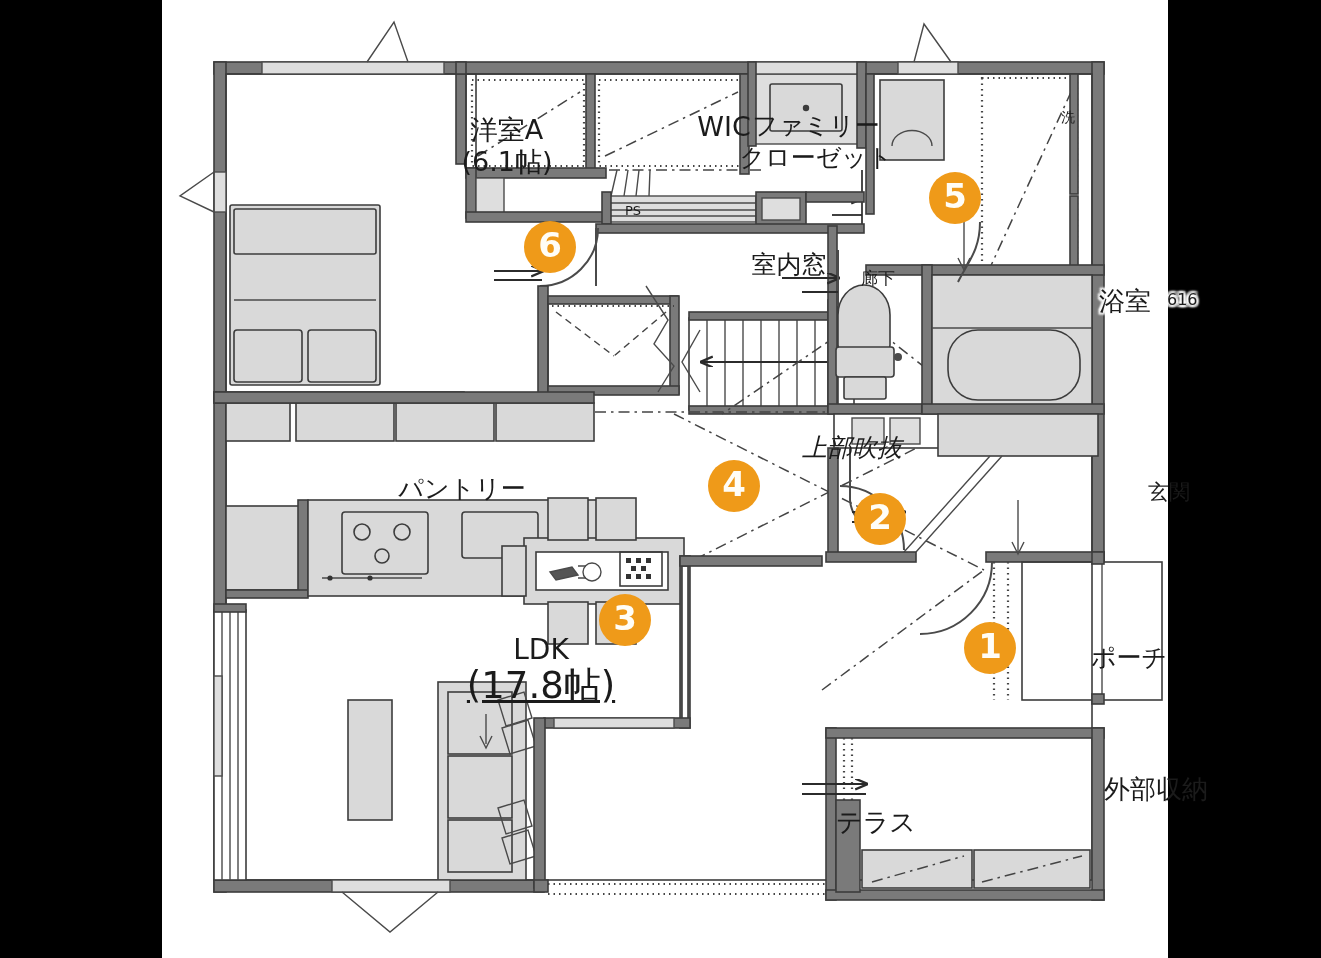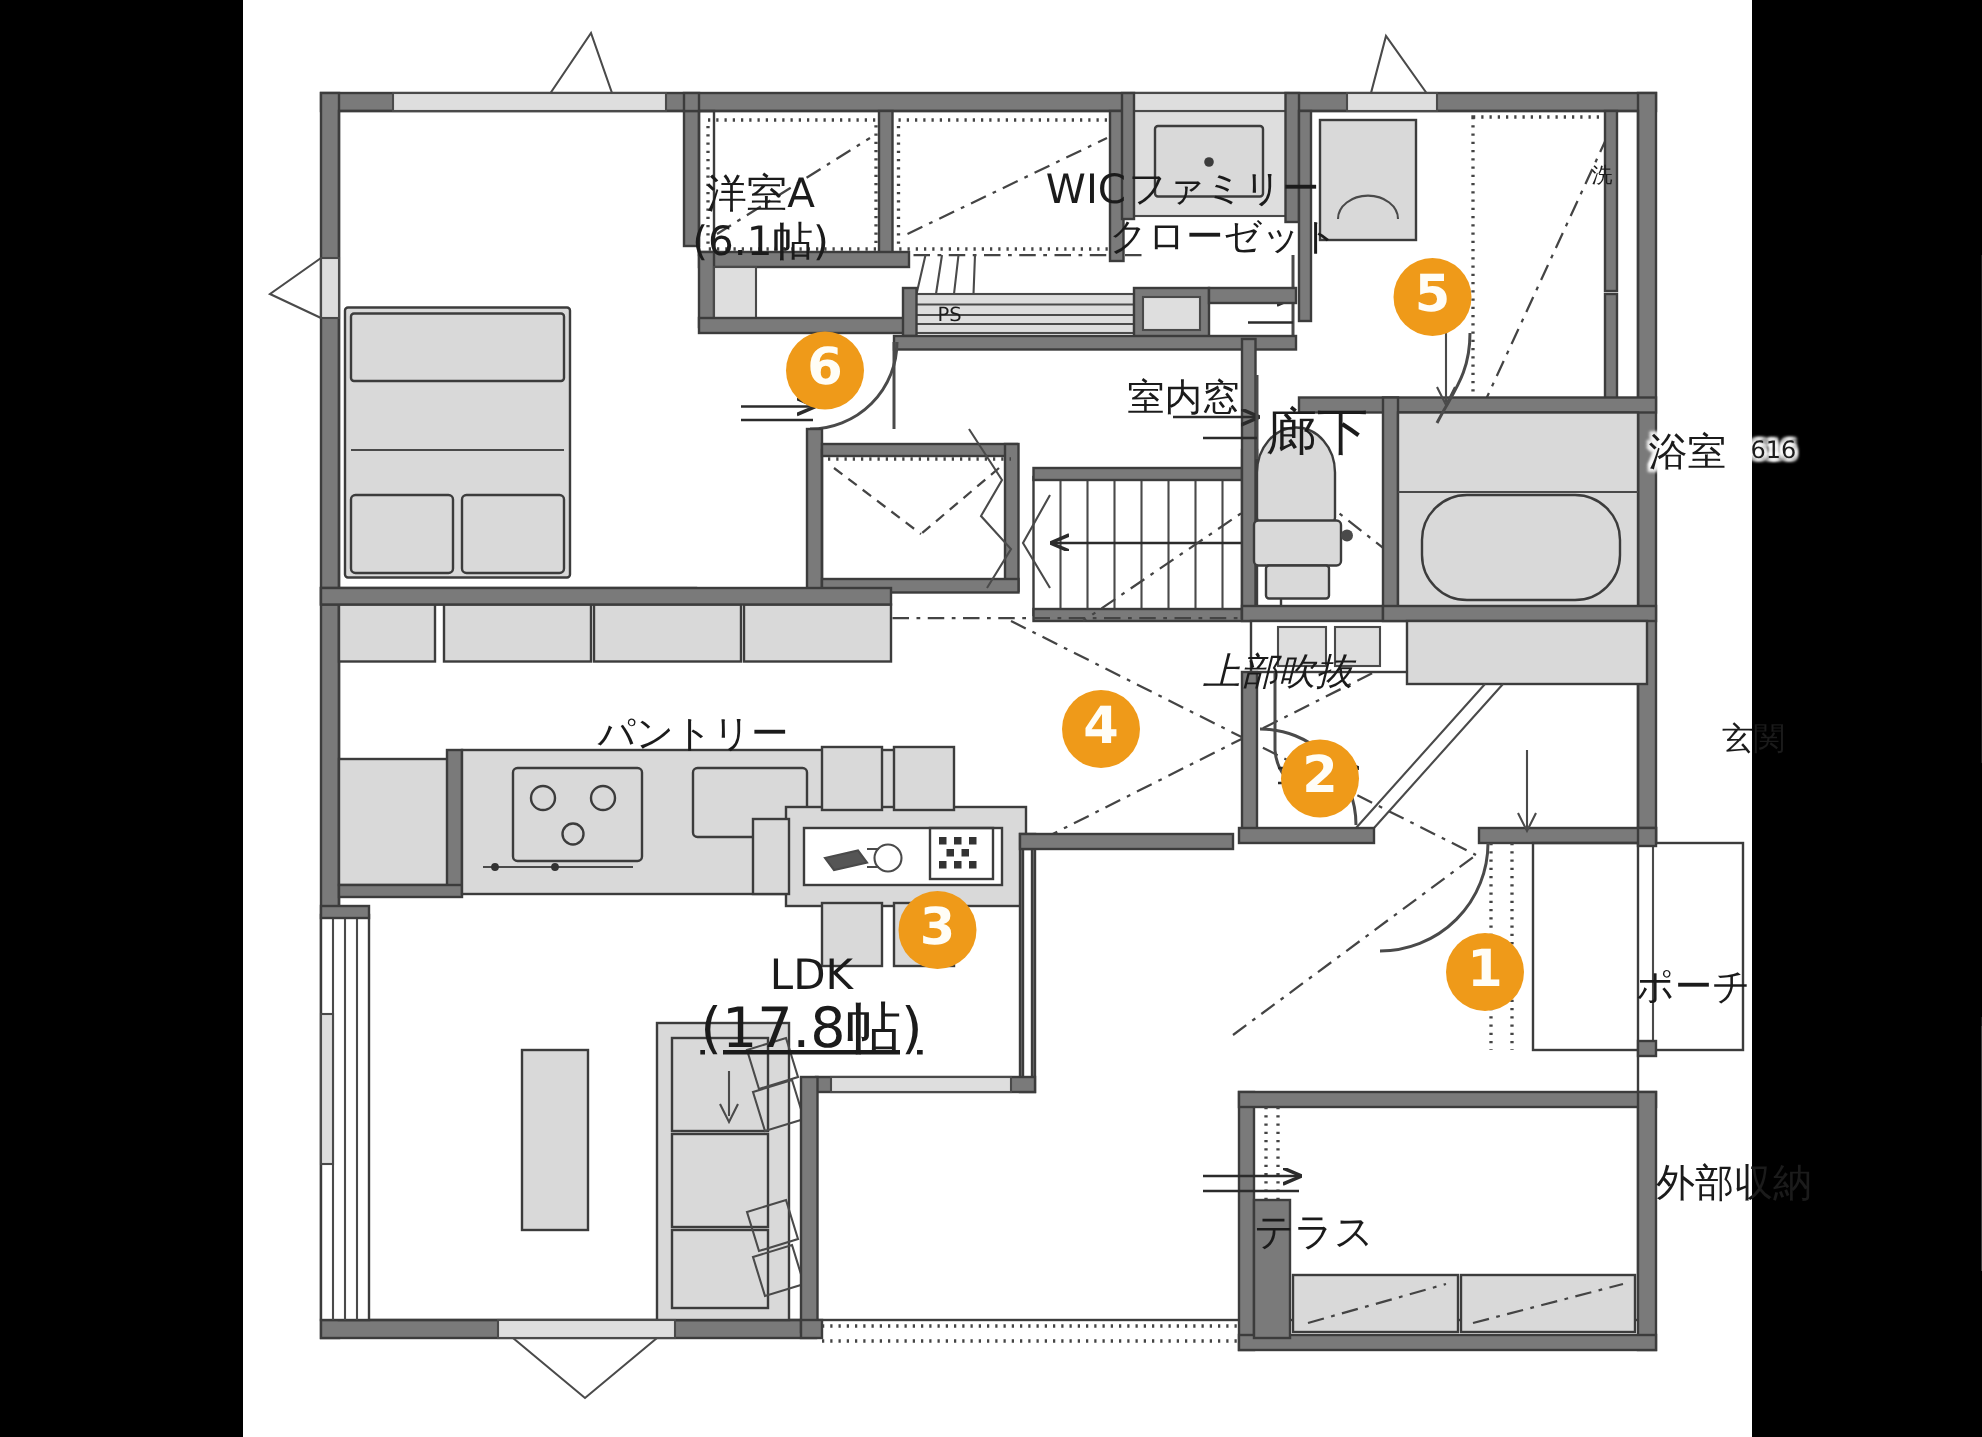--- a/index.html
+++ b/index.html
@@ -394,21 +394,21 @@
     <div class="lbl c" style="left:345px;top:115px;font-size:27px;">洋室A</div>
     <div class="lbl c" style="left:345px;top:147px;font-size:27px;">(6.1帖)</div>
 
     <div class="lbl c" style="left:521px;top:112px;font-size:27px;margin-left:41px;">WIC</div>
 
     <div class="lbl c" style="left:654px;top:112px;font-size:25px;">ファミリー</div>
     <div class="lbl c" style="left:654px;top:144px;font-size:25px;">クローゼット</div>
 
 
     <div class="lbl c" style="left:627px;top:251px;font-size:25px;">室内窓</div>
-    <div class="lbl c" style="left:716px;top:269px;font-size:34px;">廊下</div>
+    <div class="lbl c" style="left:716px;top:269px;font-size:17px;">廊下</div>
 
     <div class="halo" style="left:937px;top:284px;font-size:26px;">浴室</div>
     <div class="halo" style="left:1005px;top:290px;font-size:16px;">616</div>
 
     <div class="lbl c" style="left:690px;top:434px;font-size:25px;font-style:italic;">上部吹抜</div>
 
     <div class="lbl c" style="left:300px;top:475px;font-size:25px;">パントリー</div>
 
     <div class="lbl c" style="left:379px;top:634px;font-size:28px;">LDK</div>
     <div class="lbl c" style="left:379px;top:665px;font-size:37px;text-decoration:underline;">(17.8帖)</div>

